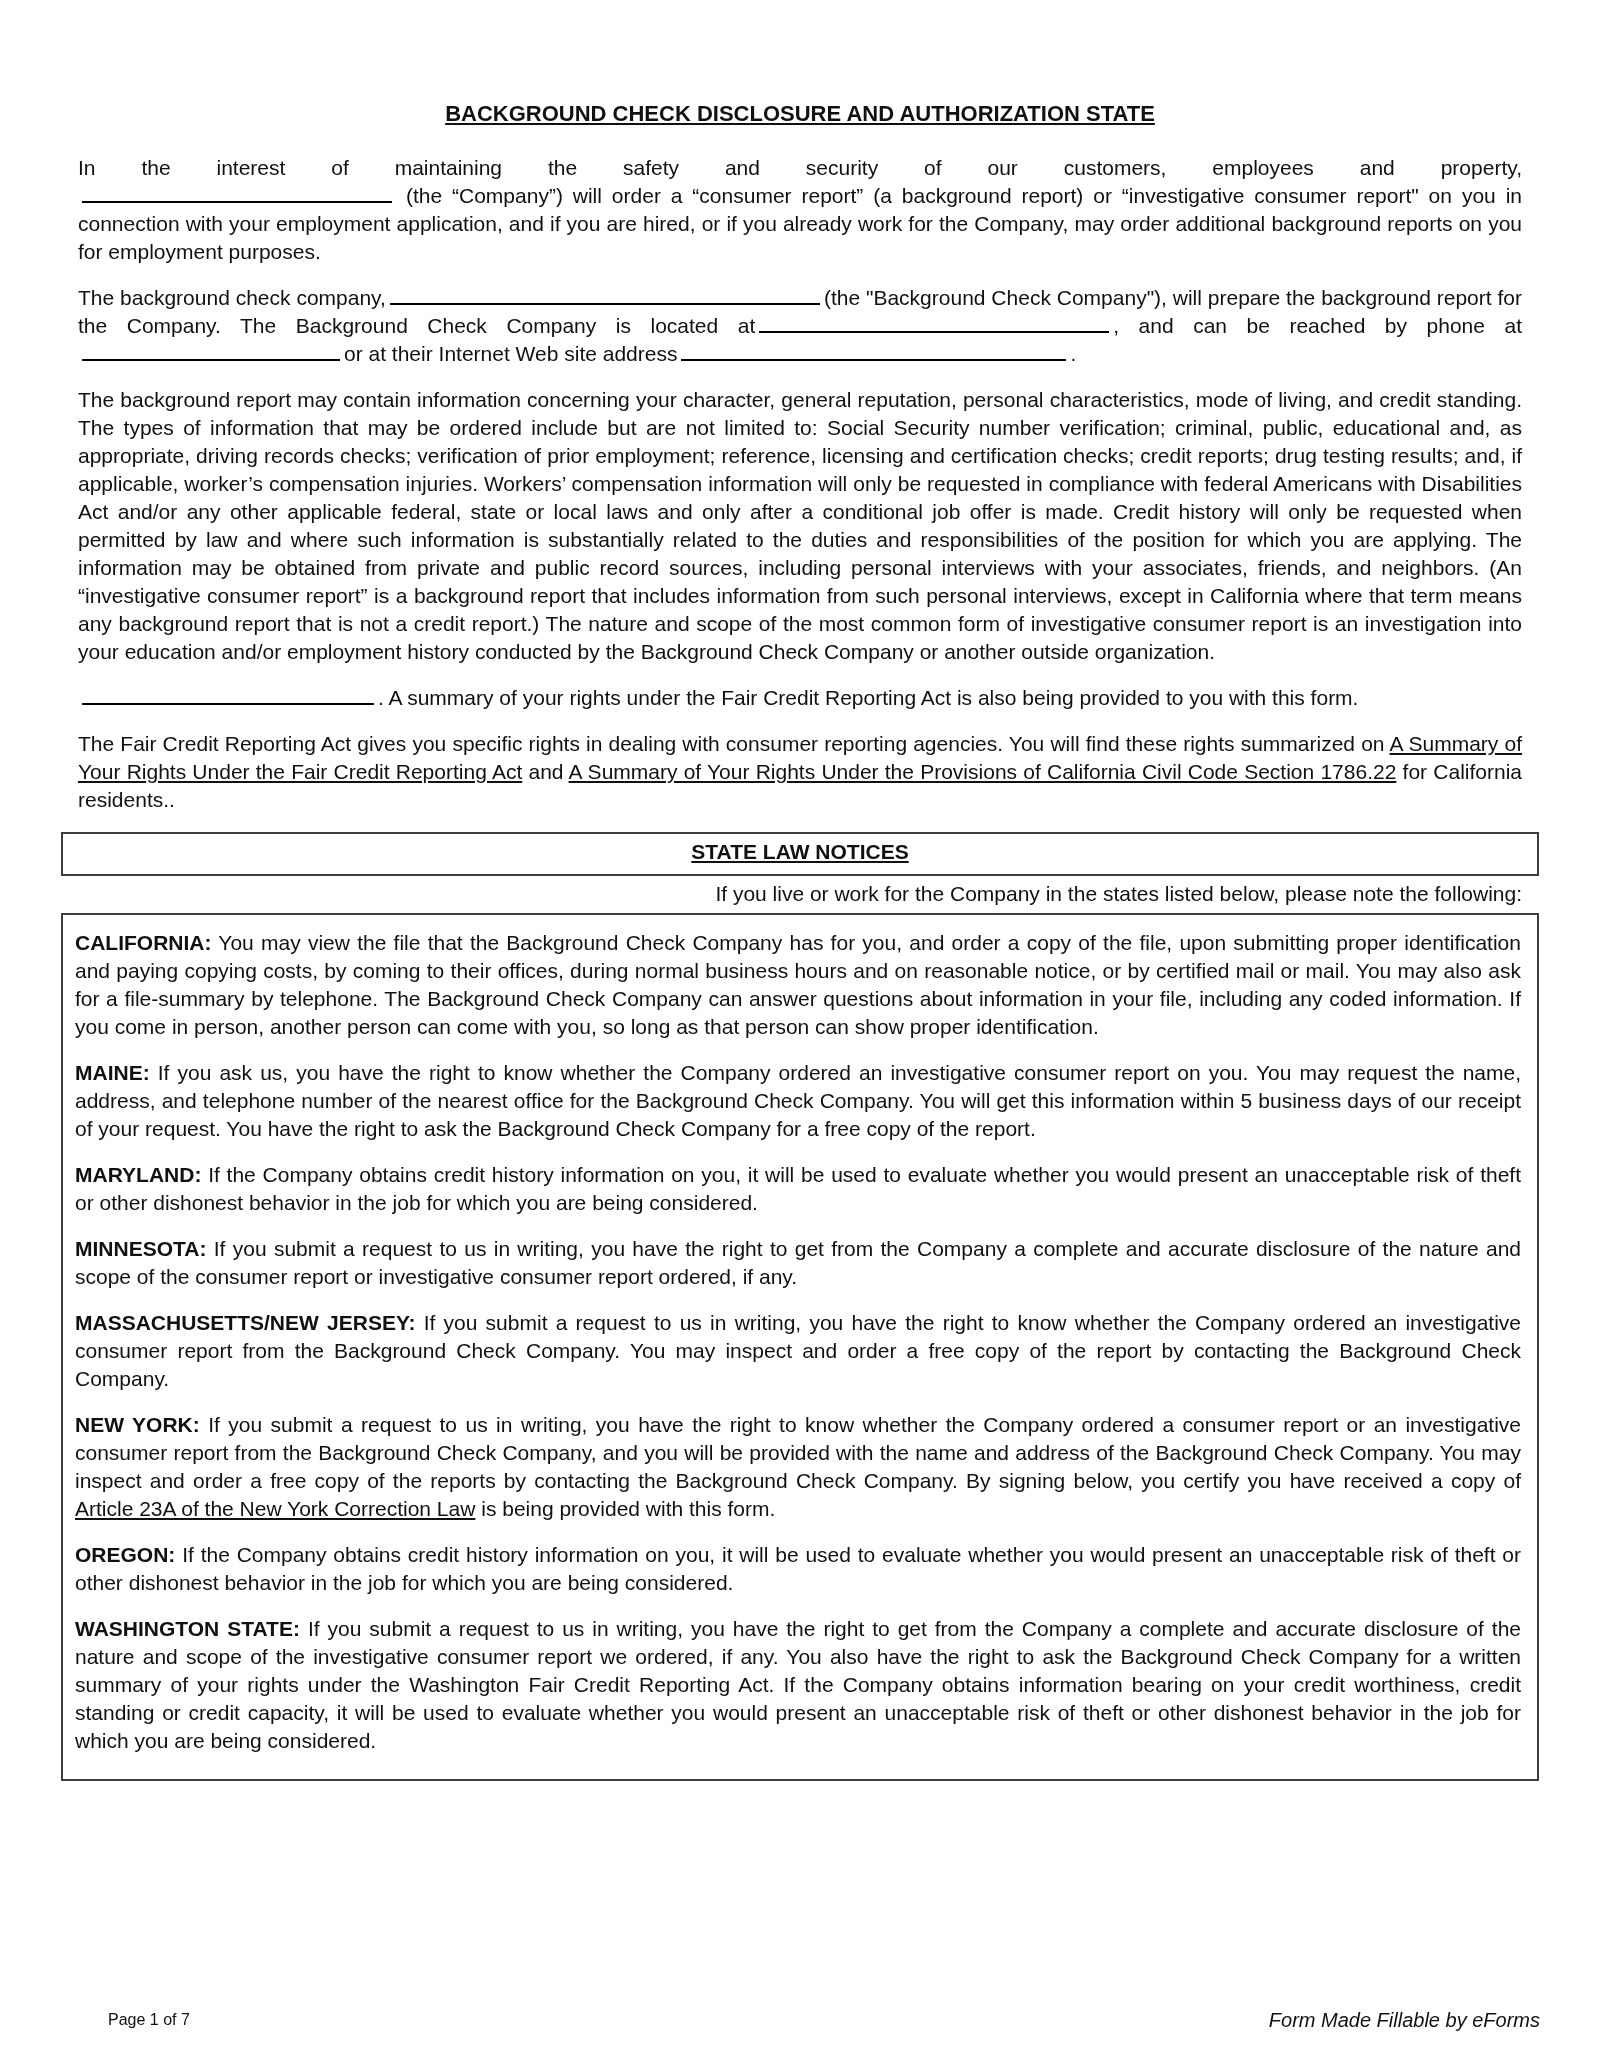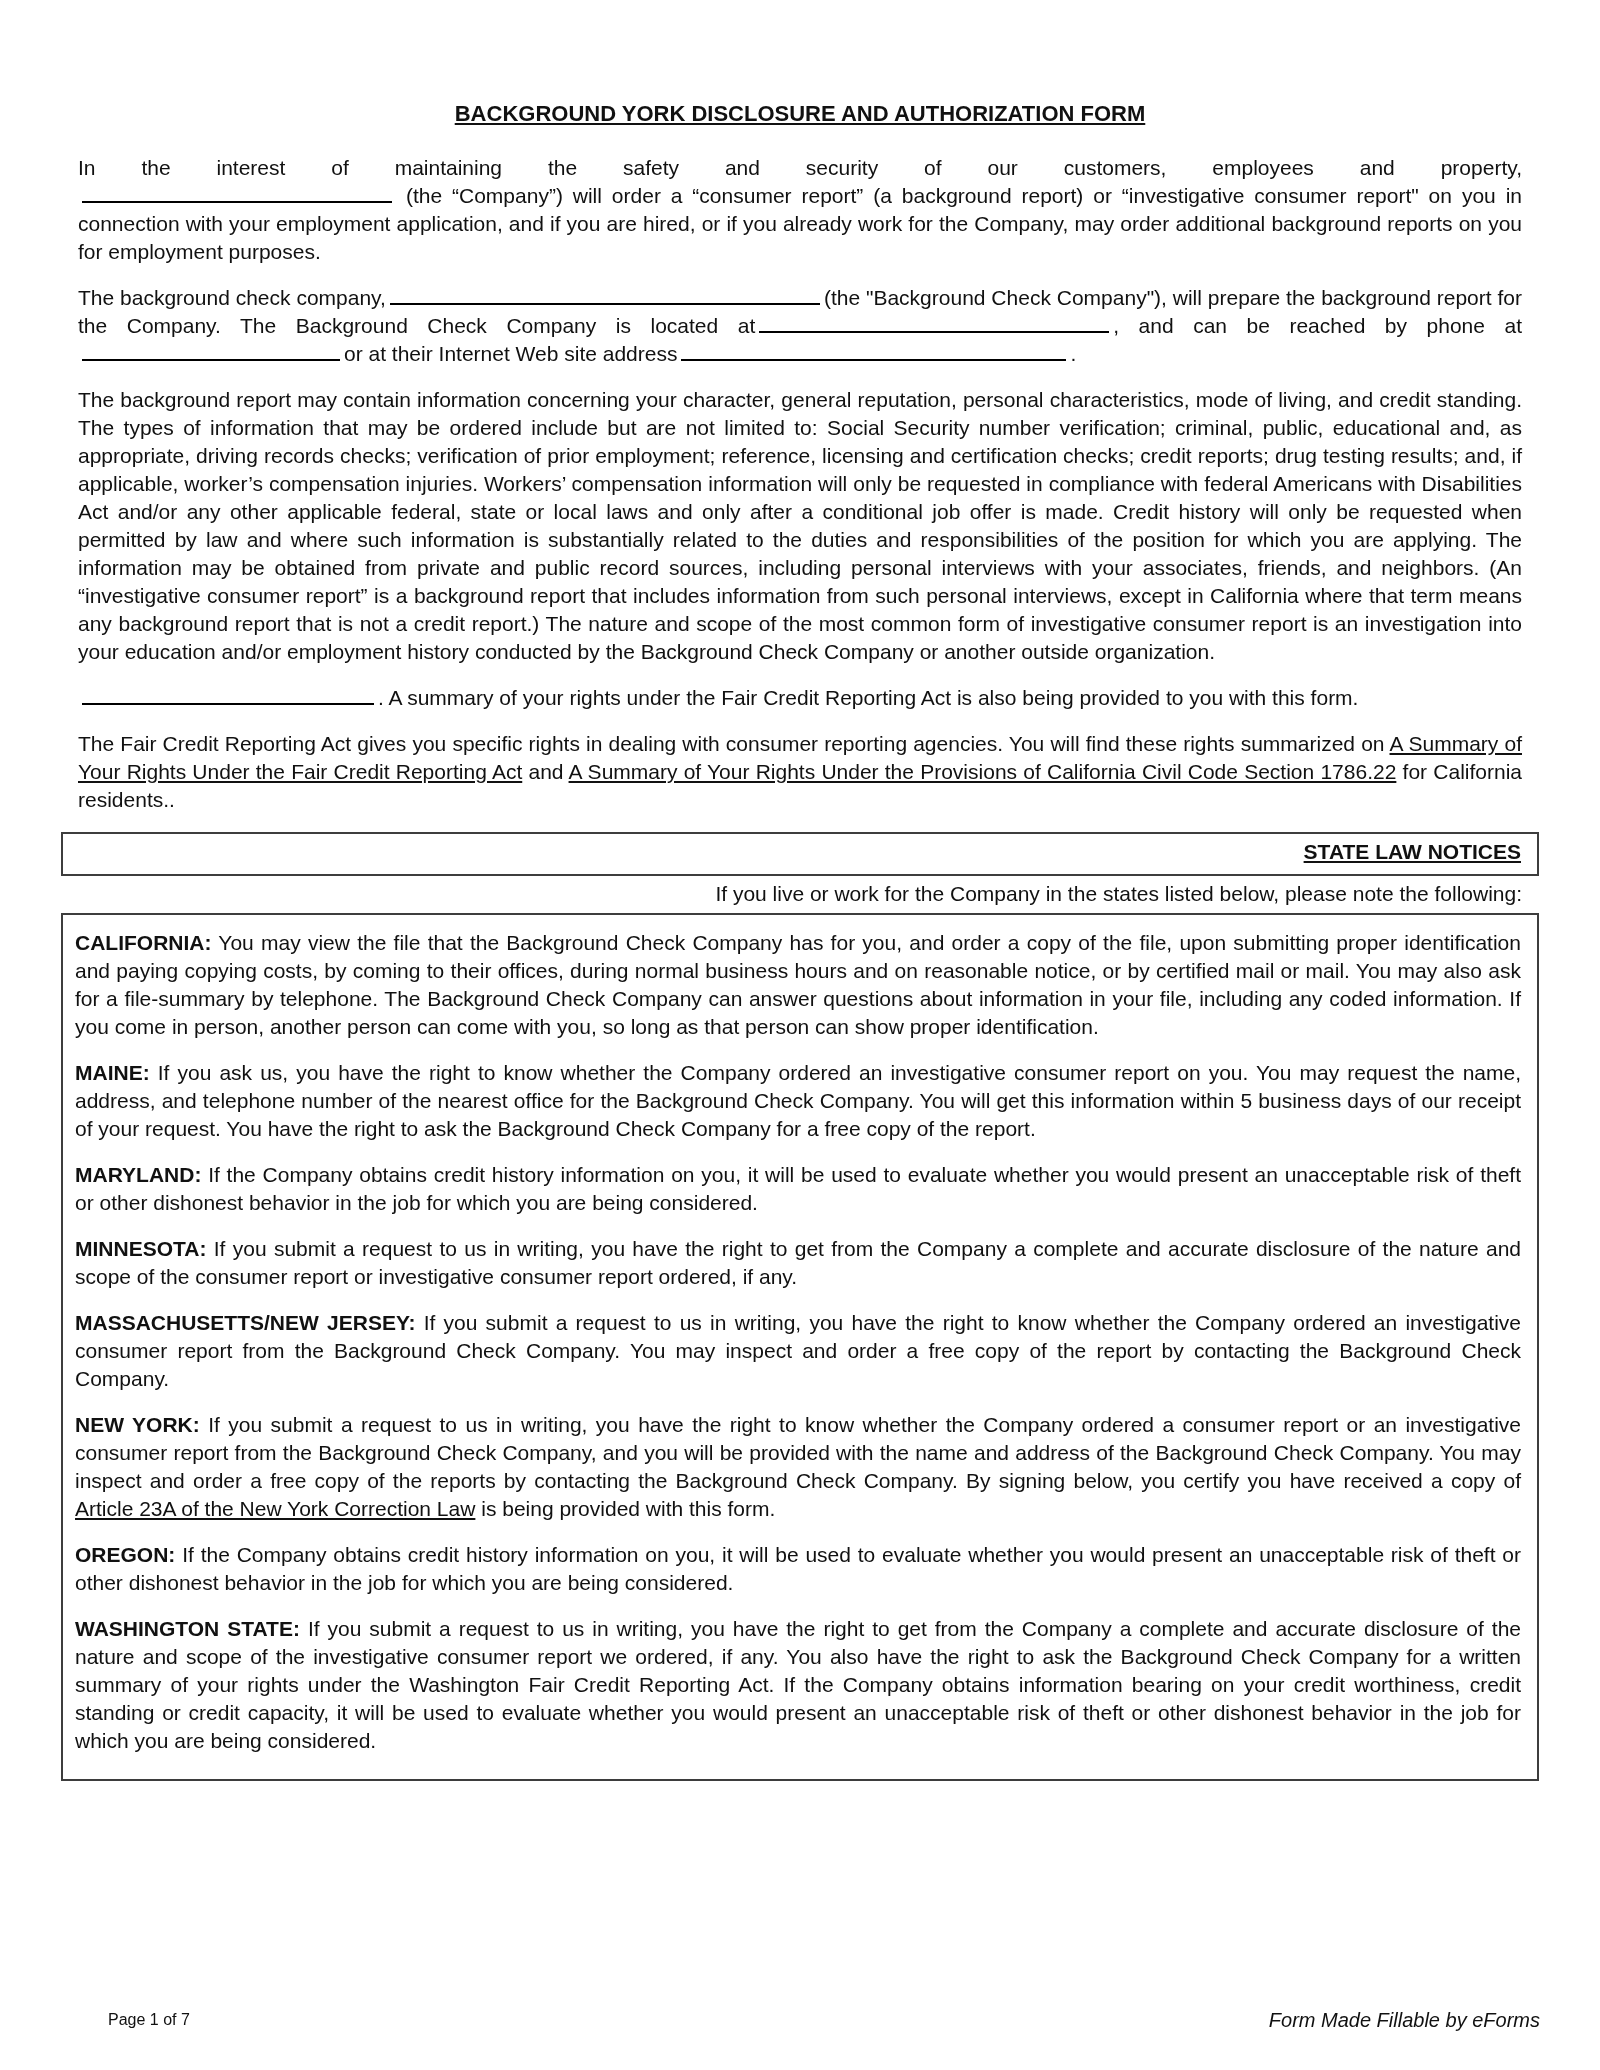--- a/index.html
+++ b/index.html
@@ -51,21 +51,21 @@
   .doc-link {
     text-decoration: underline;
   }
   .notice-box {
     border: 2px solid #3d3d3d;
     margin-left: -17px;
     margin-right: -17px;
   }
   .box-title {
     padding: 4px 16px 8px 16px;
-    text-align: right;
+    text-align: center;
     font-weight: bold;
     text-decoration: underline;
     font-size: 21px;
     border-radius: 17px;
   }
   .centered-line {
     margin: 4px 0 5px 0;
     text-align: right;
   }
   .states-box {
@@ -86,21 +86,21 @@
     bottom: 36px;
     font-size: 20px;
     font-style: italic;
   }
 </style>
 </head>
 <body>
 
 <div class="page">
 
-  <h1 class="title">BACKGROUND YORK DISCLOSURE AND AUTHORIZATION FORM</h1>
+  <h1 class="title">BACKGROUND CHECK DISCLOSURE AND AUTHORIZATION STATE</h1>
 
   <div class="force-full"><span>In the interest of maintaining the safety and security of our customers, employees and property,</span></div>
   <p class="para"><span class="blank w-company"></span> <span>(the “Company”) will order a “consumer report” (a background report) or “investigative consumer report" on you in connection with your employment application, and if you are hired, or if you already work for the Company, may order additional background reports on you for employment purposes.</span></p>
 
   <p class="para"><span>The background check company,</span><span class="blank w-bcc"></span><span>(the "Background Check Company"), will prepare the background report for the Company. The Background Check Company is located at</span><span class="blank w-address"></span><span>, and can be reached by phone at</span><span class="blank w-phone"></span><span>or at their Internet Web site address</span><span class="blank w-web"></span><span>.</span></p>
 
   <p class="para">The background report may contain information concerning your character, general reputation, personal characteristics, mode of living, and credit standing. The types of information that may be ordered include but are not limited to: Social Security number verification; criminal, public, educational and, as appropriate, driving records checks; verification of prior employment; reference, licensing and certification checks; credit reports; drug testing results; and, if applicable, worker’s compensation injuries. Workers’ compensation information will only be requested in compliance with federal Americans with Disabilities Act and/or any other applicable federal, state or local laws and only after a conditional job offer is made. Credit history will only be requested when permitted by law and where such information is substantially related to the duties and responsibilities of the position for which you are applying. The information may be obtained from private and public record sources, including personal interviews with your associates, friends, and neighbors.  (An “investigative consumer report” is a background report that includes information from such personal interviews, except in California where that term means any background report that is not a credit report.)  The nature and scope of the most common form of investigative consumer report is an investigation into your education and/or employment history conducted by the Background Check Company or another outside organization.</p>
 
   <p class="para"><span class="blank w-telco"></span><span>.  A summary of your rights under the Fair Credit Reporting Act is also being provided to you with this form.</span></p>
 

